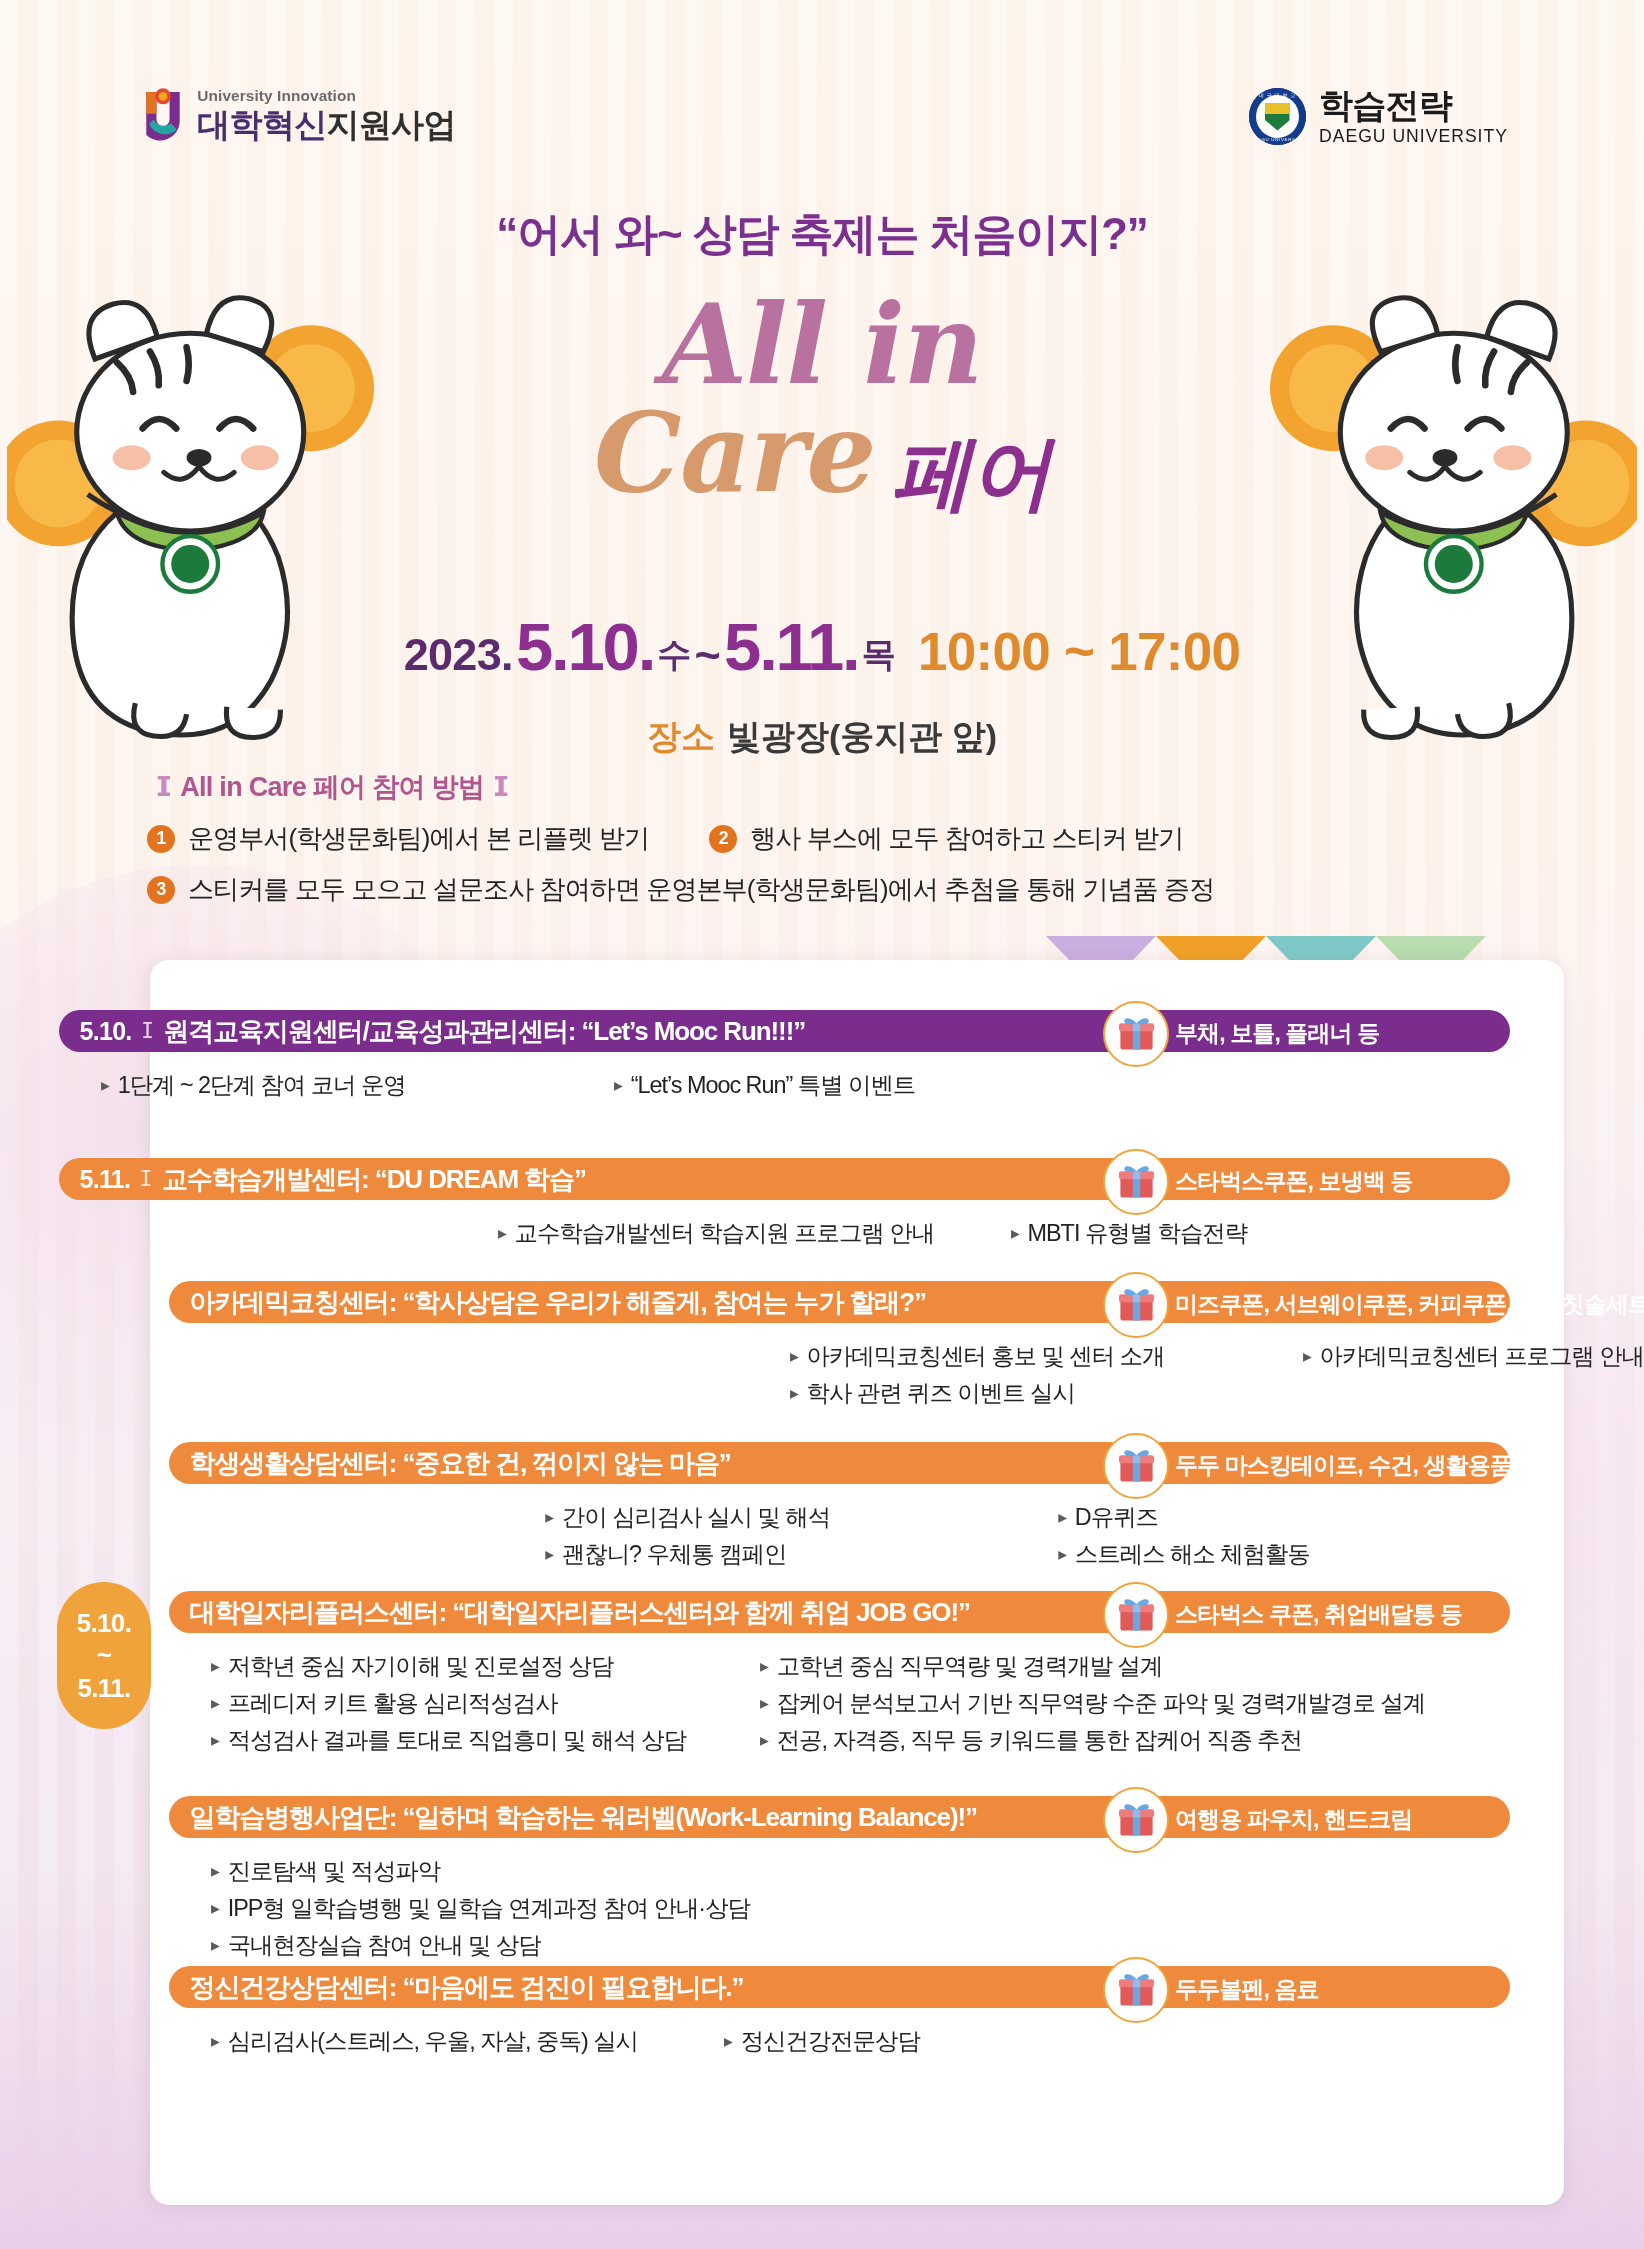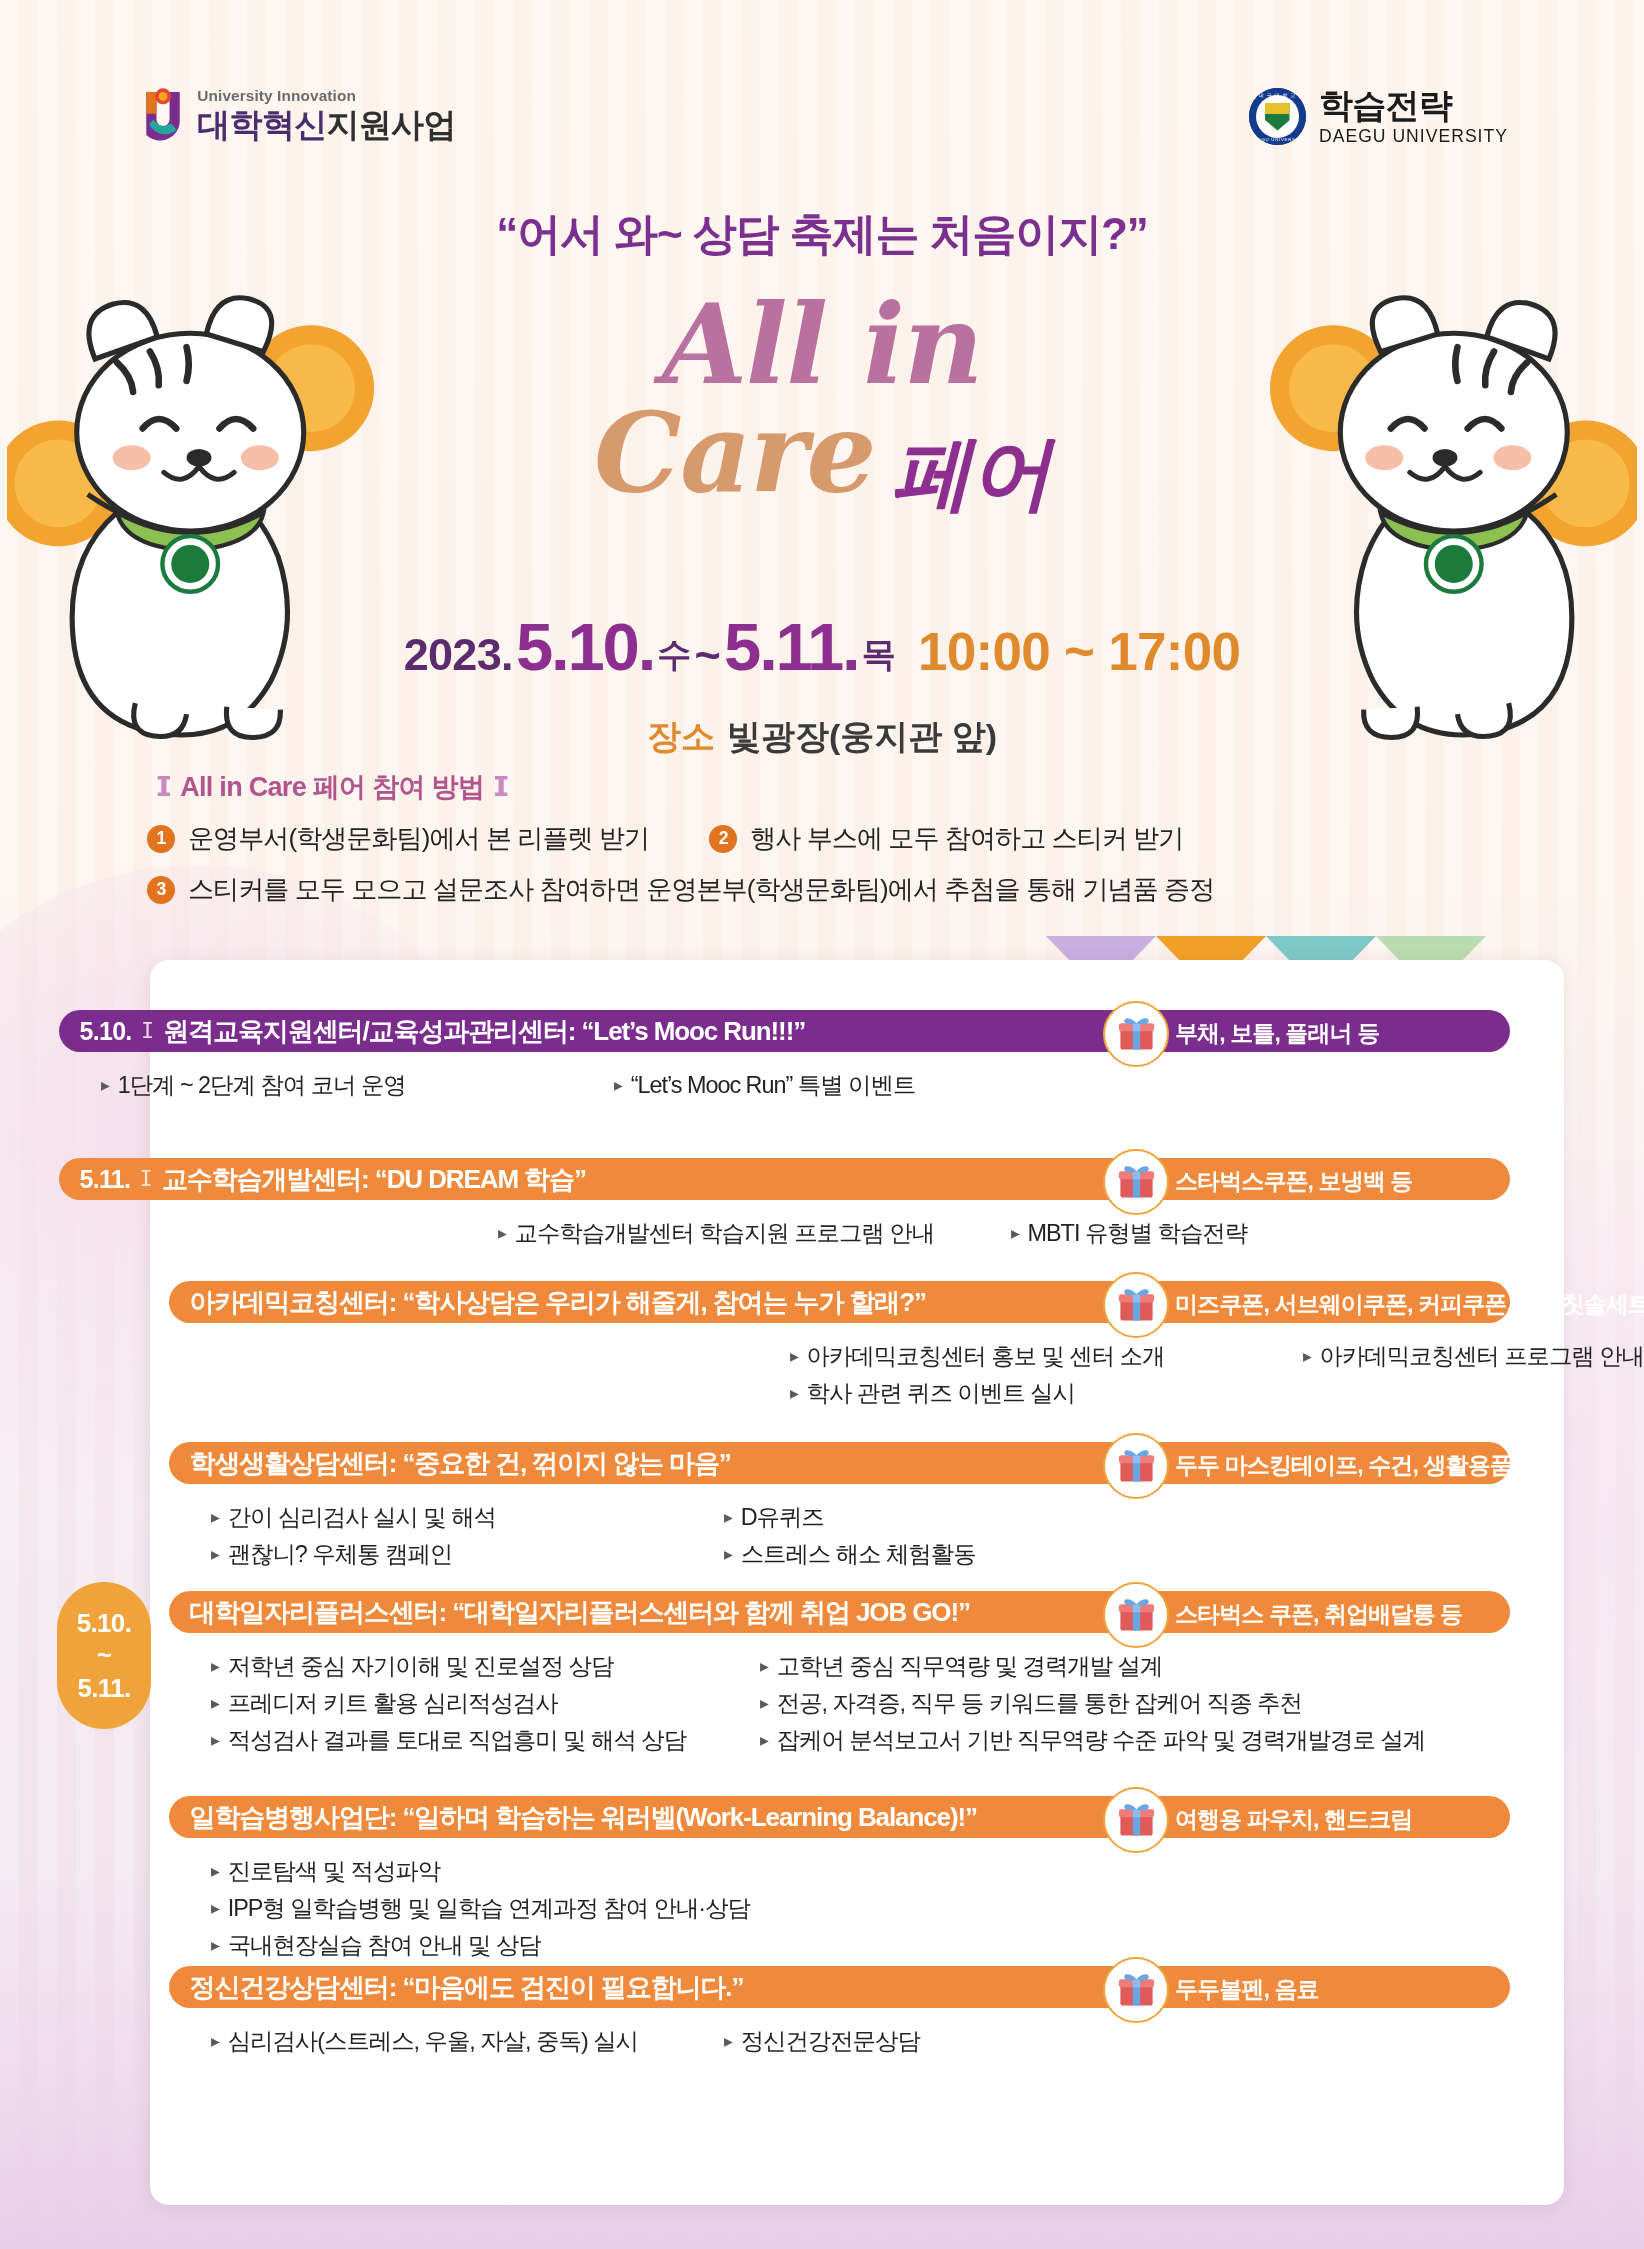--- a/index.html
+++ b/index.html
@@ -417,21 +417,21 @@
   <rect x="6" y="22" width="44" height="28" rx="3" fill="#e05a5a"></rect>
   <rect x="4" y="14" width="48" height="11" rx="3" fill="#f07b7b"></rect>
   <rect x="23" y="14" width="10" height="36" fill="#6aa7e0"></rect>
   <rect x="23" y="14" width="10" height="11" fill="#8dbdf0"></rect>
   <path d="M28 14 C20 4 8 6 12 13 C15 17 24 15 28 14z" fill="#6aa7e0"></path>
   <path d="M28 14 C36 4 48 6 44 13 C41 17 32 15 28 14z" fill="#6aa7e0"></path>
 </svg>
         </div>
         <div class="gift-label" style="left: 1006px;">두두 마스킹테이프, 수건, 생활용품 등</div>
       </div>
-      <div class="bullets" style="margin-left: 169px;">
+      <div class="bullets" style="margin-left: 169px; justify-content: center;">
         <div class="bcol c1">
           <div class="bitem">간이 심리검사 실시 및 해석</div>
           <div class="bitem">괜찮니? 우체통 캠페인</div>
         </div>
         <div class="bcol">
           <div class="bitem">D유퀴즈</div>
           <div class="bitem">스트레스 해소 체험활동</div>
         </div>
       </div>
     </div>
@@ -451,22 +451,22 @@
         <div class="gift-label" style="left: 1006px;">스타벅스 쿠폰, 취업배달통 등</div>
       </div>
       <div class="bullets" style="margin-left: 169px; gap: 36px;">
         <div class="bcol c1">
           <div class="bitem">저학년 중심 자기이해 및 진로설정 상담</div>
           <div class="bitem">프레디저 키트 활용 심리적성검사</div>
           <div class="bitem">적성검사 결과를 토대로 직업흥미 및 해석 상담</div>
         </div>
         <div class="bcol">
           <div class="bitem">고학년 중심 직무역량 및 경력개발 설계</div>
+          <div class="bitem">잡케어 분석보고서 기반 직무역량 수준 파악 및 경력개발경로 설계</div>
           <div class="bitem">전공, 자격증, 직무 등 키워드를 통한 잡케어 직종 추천</div>
-          <div class="bitem">잡케어 분석보고서 기반 직무역량 수준 파악 및 경력개발경로 설계</div>
         </div>
       </div>
     </div>
     <div class="sec" style="top: 1796px;">
       <div class="sec-bar orange" style="margin-left: 169px; width: 1326px;">
         <span class="sec-title" style="padding-left: 20.5px;">일학습병행사업단: “일하며 학습하는 워러벨(Work-Learning Balance)!”</span>
         <div class="gift" style="left: 934px;">
           <svg viewBox="0 0 56 56" width="41" height="41">
   <rect x="6" y="22" width="44" height="28" rx="3" fill="#e05a5a"></rect>
   <rect x="4" y="14" width="48" height="11" rx="3" fill="#f07b7b"></rect>

